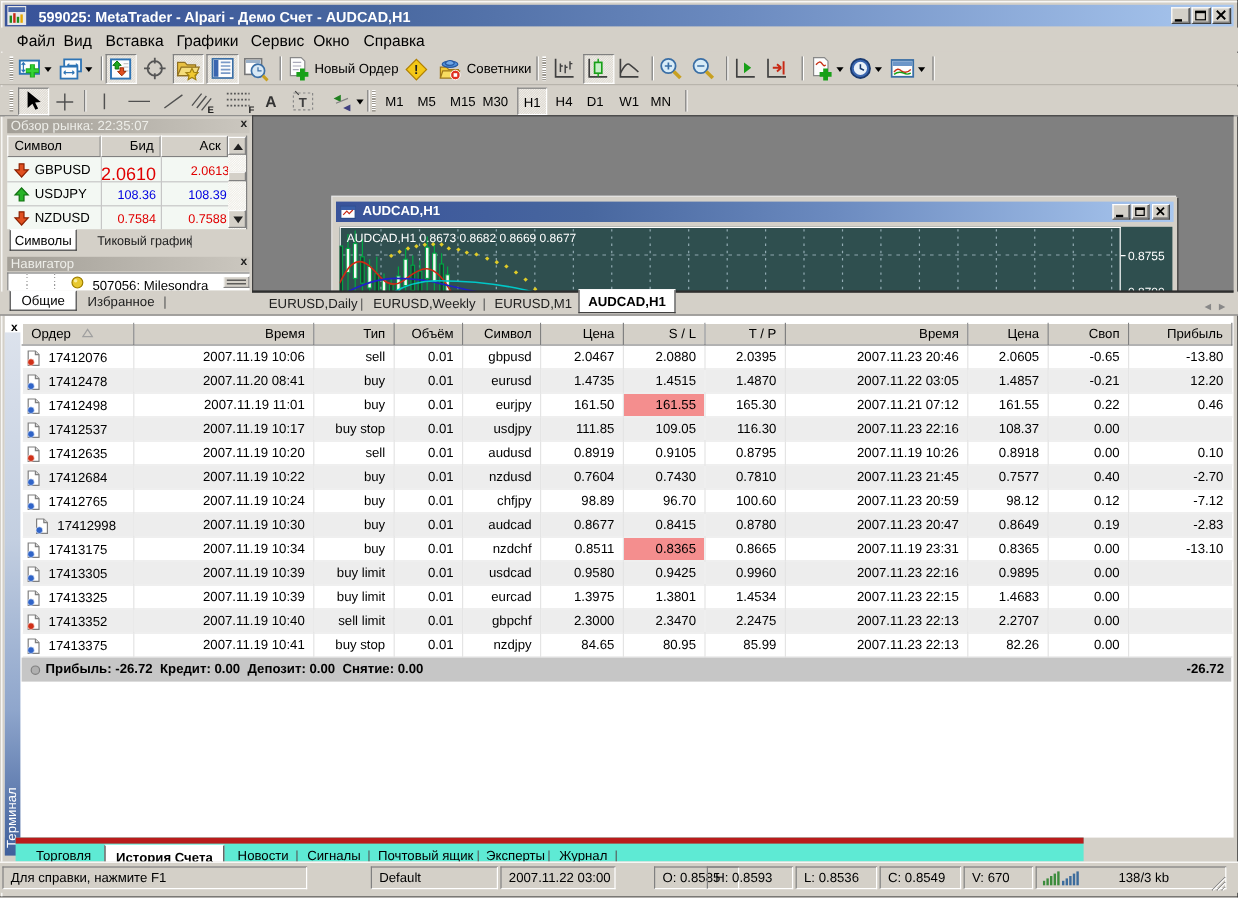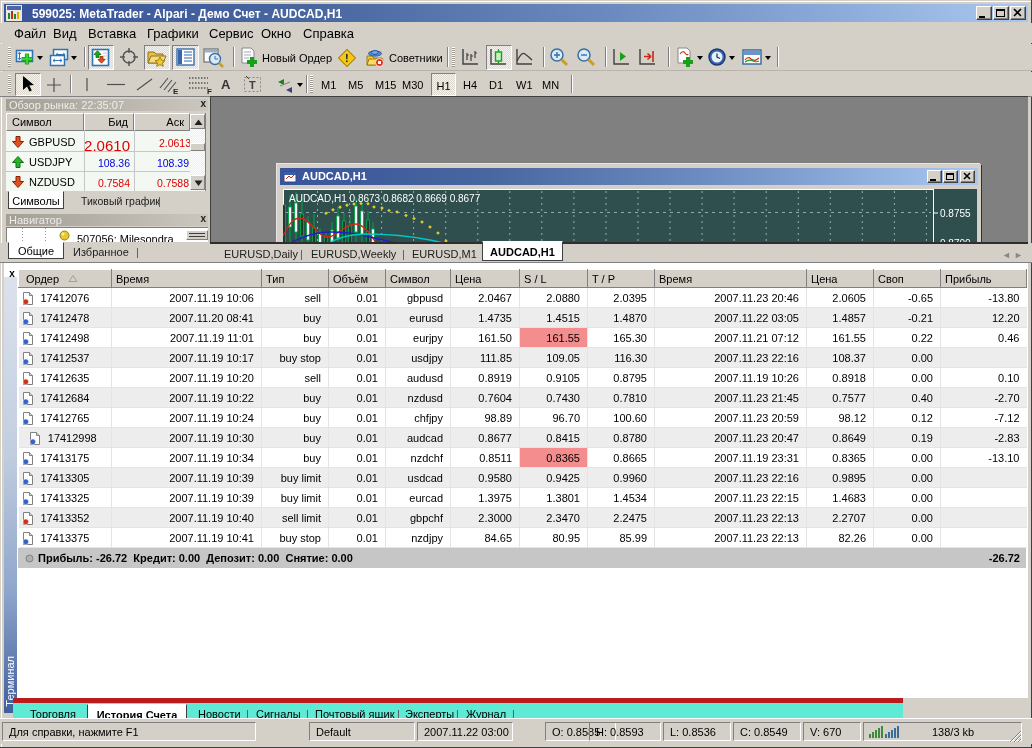--- a/index.html
+++ b/index.html
@@ -45,21 +45,21 @@
 #chartarea { position:absolute; left:6px; top:25px; width:694px; height:56px; background:#2F4F4F; }
 
 #tabband { position:absolute; left:0px; top:243px; width:1032px; height:20px; background:#D4D0C8; z-index:5; }
 .ctabtext { position:absolute; top:5px; font-size:11px; color:#202020; }
 
 #terminal { position:absolute; left:4px; top:263px; width:1024px; height:435px; background:#fff; z-index:4; }
 #tstrip { position:absolute; left:0px; top:14px; width:13px; height:436px; z-index:9; background:linear-gradient(to bottom,#DCE2EC 0%,#C2CEE0 40%,#8FA6CC 72%,#40609C 100%); z-index:6; }
 #tstrip .vtext { position:absolute; left:0px; bottom:6px; width:13px; color:#fff; font-size:11px; writing-mode:vertical-rl; transform:rotate(180deg); }
 #txbtn { position:absolute; left:2px; top:5px; width:12px; height:12px; font-size:10px; font-weight:bold; text-align:center; line-height:11px; z-index:6; }
 table.term { position:absolute; left:14px; top:6px; border-collapse:collapse; table-layout:fixed; font-size:11px; }
-table.term th { background:#D4D0C8; border-top:1px solid #fff; border-left:1px solid #fff; border-right:1px solid #808080; border-bottom:1px solid #808080; font-weight:normal; height:18px; padding:0 7px 0 4px; text-align:left; overflow:hidden; white-space:nowrap; }
+table.term th { background:#D4D0C8; border-top:1px solid #fff; border-left:1px solid #fff; border-right:1px solid #808080; border-bottom:1px solid #808080; font-weight:normal; height:18px; padding:0 7px 0 4px; text-align:right; overflow:hidden; white-space:nowrap; }
 table.term td { height:20px; padding:0 7px 0 4px; text-align:right; border-right:1px solid #E4E4E4; border-bottom:1px solid #E4E4E4; overflow:hidden; white-space:nowrap; }
 table.term td:last-child { border-right:none; }
 tr.alt td { background:#EDEDED; }
 td.slhl { background:#F48E8E !important; }
 #sumrow { position:absolute; left:14px; top:285px; width:1008px; height:20px; background:#C6C6C6; font-weight:bold; z-index:5; }
 
 #btabs { position:absolute; left:13px; top:698px; width:890px; height:20px; background:#5eead4; border-top:5px solid #b91c1c; z-index:7; }
 .btext { position:absolute; top:5px; font-size:11px; }
 
 #statusbar { position:absolute; left:0px; top:718px; width:1032px; height:26px; background:#D4D0C8; z-index:8; border-top:1px solid #fff; }

